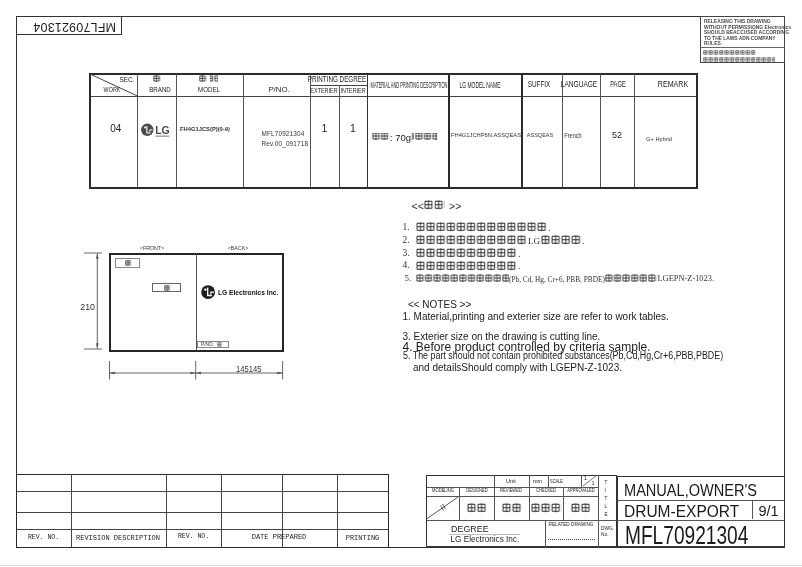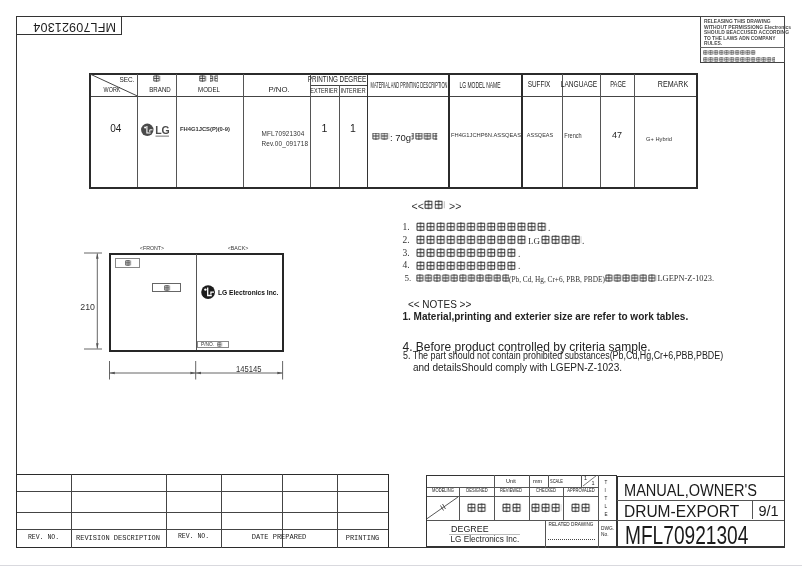--- a/index.html
+++ b/index.html
@@ -162,21 +162,21 @@
   <text x="18" y="9.4" font-family="Liberation Sans" font-size="9.5" fill="#222">: 70g</text>
   <rect x="39.5" y="1" width="25.8" height="9.5" fill="url(#hz9)"></rect>
 </svg>
 
 <div class="cc" style="left:485.6px;top:132.2px;font-size:6.2px;--sx:0.93;color:#333;">FH4G1JCHP6N.ASSQEAS</div>
 
 <div class="cc" style="left:540px;top:131.8px;font-size:6px;--sx:0.92;color:#333;">ASSQEAS</div>
 
 <div class="cc" style="left:573px;top:131.8px;font-size:7px;--sx:0.8;color:#333;">French</div>
 
-<div class="t c" style="left:600px;top:130.5px;width:34px;font-size:9px;">47</div>
+<div class="t c" style="left:600px;top:130.5px;width:34px;font-size:9px;">52</div>
 
 <div class="cc" style="left:659px;top:135.8px;font-size:6px;--sx:0.95;color:#333;">G+ Hybrid</div>
 
 <div class="cc" style="left:152.4px;top:245.4px;font-size:6.2px;--sx:0.85;color:#333;">&lt;FRONT&gt;</div>
 
 <div class="cc" style="left:238px;top:245.4px;font-size:6.2px;--sx:0.85;color:#333;">&lt;BACK&gt;</div>
 
 <div class="bx" style="left:108.5px;top:252.5px;width:175px;height:99px;border:2.2px solid #262626;"></div>
 
 <div class="vl" style="left:195.7px;top:254px;height:96px;background:#555;"></div>
@@ -273,23 +273,24 @@
       <rect width="93" height="8.6" fill="url(#hz9)"></rect>
     </svg>
 <div class="t" style="left:509px;top:274.8px;font-size:8.6px;font-family:'Liberation Serif',serif;color:#333;transform:scaleX(0.85);transform-origin:0 50%;">(Pb, Cd, Hg, Cr+6, PBB, PBDE)</div>
 <svg style="left:605px;top:273.6px;" width="52" height="10">
       <rect width="51.6" height="8.6" fill="url(#hz9)"></rect>
     </svg>
 <div class="t" style="left:657.5px;top:274.6px;font-size:8.4px;font-family:'Liberation Serif',serif;color:#333;">LGEPN-Z-1023.</div>
 
 <div class="t" style="left:407.9px;top:300.2px;font-size:10px;color:#222;">&lt;&lt; NOTES &gt;&gt;</div>
 
-<div class="t" style="left:402.5px;top:311.6px;font-size:10px;color:#222;font-weight:bold;">1. Material,printing and exterier size are refer to work tables.</div>
-
-
+<div class="t" style="left:402.5px;top:311.6px;font-size:10px;color:#222;">1. Material,printing and exterier size are refer to work tables.</div>
+
+
+<div class="t" style="left:402.5px;top:331.9px;font-size:10px;color:#222;">3. Exterier size on the drawing is cutting line.</div>
 
 <div class="t" style="left:402.5px;top:341.1px;font-size:12px;color:#222;">4. Before product controlled by criteria sample.</div>
 
 <div class="t" style="left:402.5px;top:351.3px;font-size:10px;color:#222;transform:scaleX(0.89);transform-origin:0 50%;">5. The part should not contain prohibited substances(Pb,Cd,Hg,Cr+6,PBB,PBDE)</div>
 
 <div class="t" style="left:413px;top:362.5px;font-size:10px;color:#222;">and detailsShould comply with LGEPN-Z-1023.</div>
 
 <div class="bx" style="left:16px;top:474px;width:373px;height:74px;border:1.5px solid #2b2b2b;"></div>
 
 <div class="hl" style="left:17px;top:491.3px;width:371px;background:#444;"></div>

